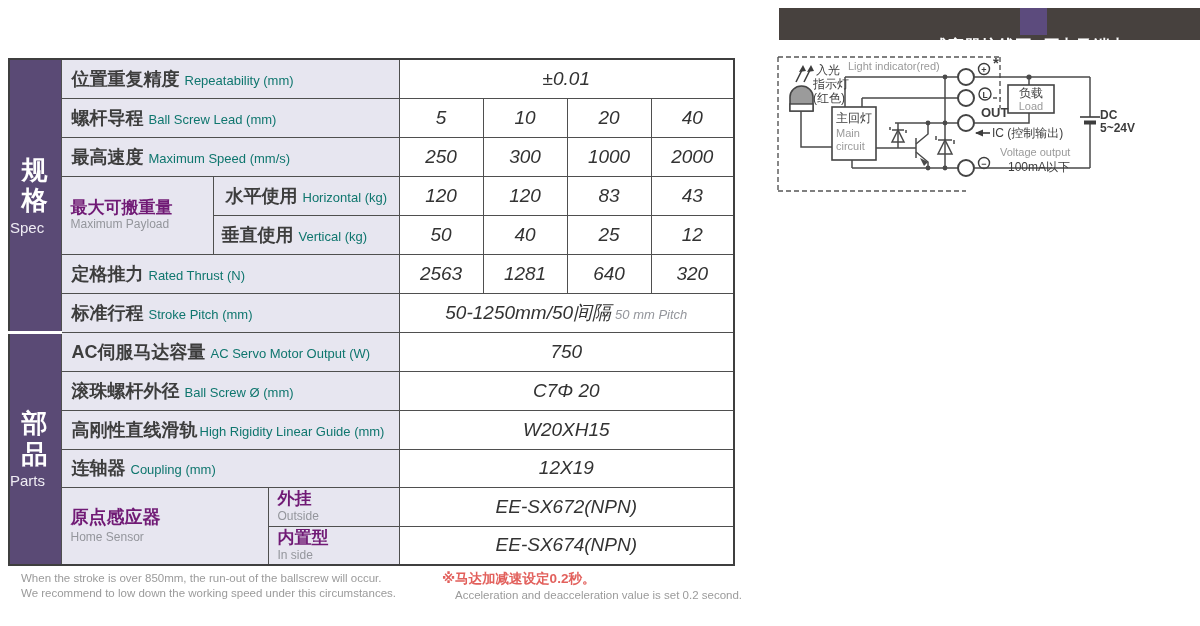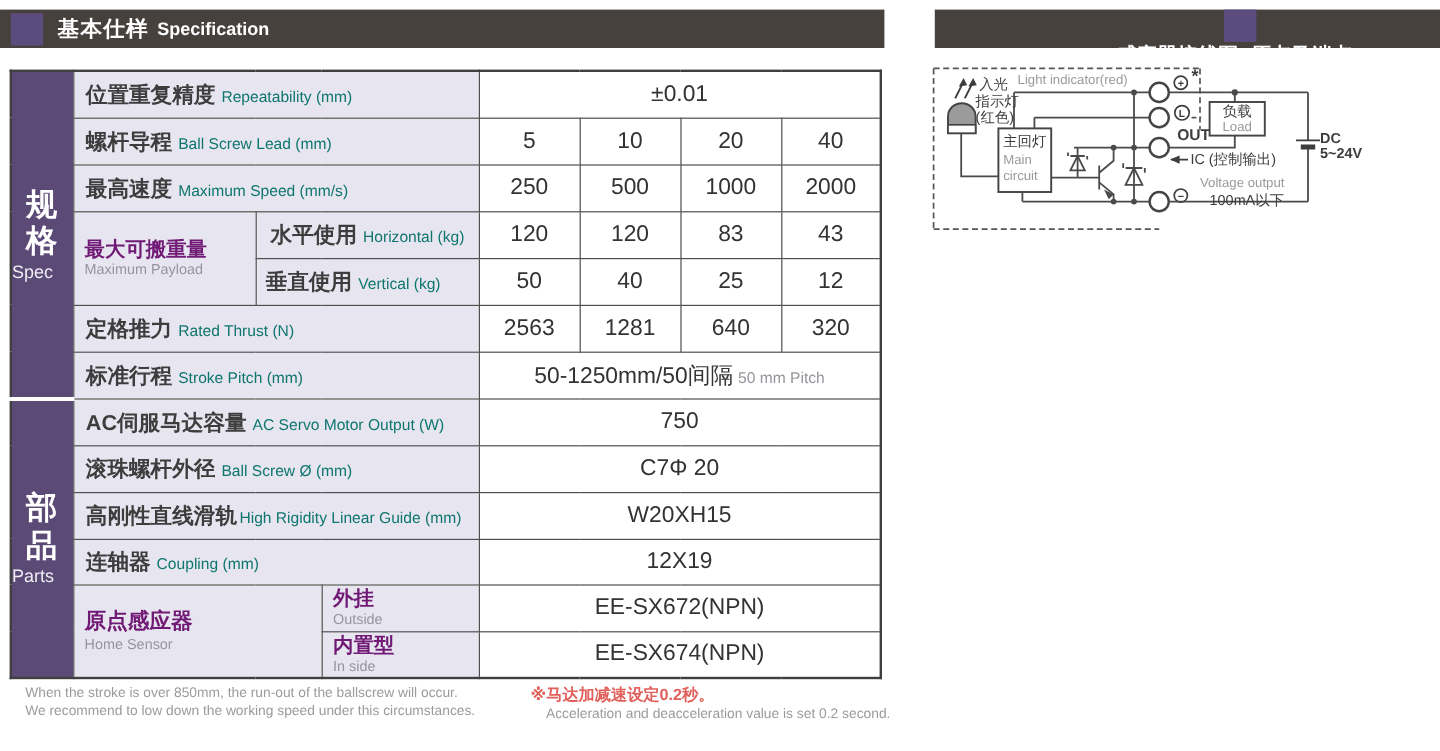--- a/index.html
+++ b/index.html
@@ -29,21 +29,21 @@
     line-height:1.18; word-break:break-all; letter-spacing:0; }
   .side-en { display:block; font-size:15px; margin-top:3px; color:#efecf4; }
   td.lbl { background:#e7e6f0; padding:0 6px 0 10px; vertical-align:middle; }
   .lbl-line { display:flex; align-items:baseline; gap:5px; white-space:nowrap; }
   .zh { font-size:18px; color:#3d3d3d; font-weight:700; }
   .en { font-size:13px; color:#0f766e; font-weight:400; }
   td.lbl2 { background:#e7e6f0; padding:2px 4px 2px 9px; vertical-align:middle; }
   .zh2 { display:block; font-size:17px; color:#701a75; font-weight:600; line-height:1.1; white-space:nowrap; }
   .en2 { display:block; font-size:12px; color:#94969c; line-height:1.1; margin-top:1px; white-space:nowrap; }
   td.val { background:#fff; text-align:center; vertical-align:middle;
-    font-size:19px; color:#333; }
+    font-size:19px; color:#333;font-style:italic; }
   .val-en { font-size:13px; color:#94969c; margin-left:4px; }
 
   
   .notes { position:absolute; left:8px; top:571px; width:730px; }
   .note { position:absolute; top:0; }
   .note-1 { left:0; width:410px; }
   .note-2 { left:434px; width:313px; }
   .note-zh { color:#e2605c; font-size:13.5px; font-weight:bold; line-height:1.25; white-space:nowrap; }
   .note-en { color:#9b9b9b; font-size:11.5px; line-height:1.3; margin-left:13px; white-space:nowrap; }
 
@@ -52,25 +52,20 @@
   svg text { font-family:"Liberation Sans","DejaVu Sans",sans-serif; }
   .t-dark { fill:#3d3d3d; font-size:12px; }
   .t-gray { fill:#9a9a9a; font-size:11px; }
   .t-bold { fill:#3d3d3d; font-size:13px; font-weight:bold; }
 </style>
 </head>
 <body>
 
 <div class="stage">
 
-  <div class="hbar hbar-left">
-    <div class="hsquare"></div>
-    <span class="htext-zh">基本仕样</span>
-    <span class="htext-en">Specification</span>
-  </div>
 
   <div class="hbar hbar-right">
     <div class="hsquare"></div>
     <span class="htext-zh">感应器接线图&lt;原点及端点&gt;</span>
     <span class="htext-en">Sensor Layout</span>
   </div>
 
   <table class="spec">
     <colgroup>
       <col style="width:52px">
@@ -109,21 +104,21 @@
       <td class="val">40</td>
     </tr>
     <tr style="height:39px">
       <td class="lbl" colspan="3">
         <span class="lbl-line">
               <span class="zh">最高速度</span>
               <span class="en">Maximum Speed (mm/s)</span>
             </span>
       </td>
       <td class="val">250</td>
-      <td class="val">500</td>
+      <td class="val">300</td>
       <td class="val">1000</td>
       <td class="val">2000</td>
     </tr>
     <tr style="height:39px">
       <td class="lbl2" rowspan="2">
         <span class="zh2">最大可搬重量</span>
         <span class="en2">Maximum Payload</span>
       </td>
       <td class="lbl" colspan="2" style="padding-left:12px">
         <span class="lbl-line">

